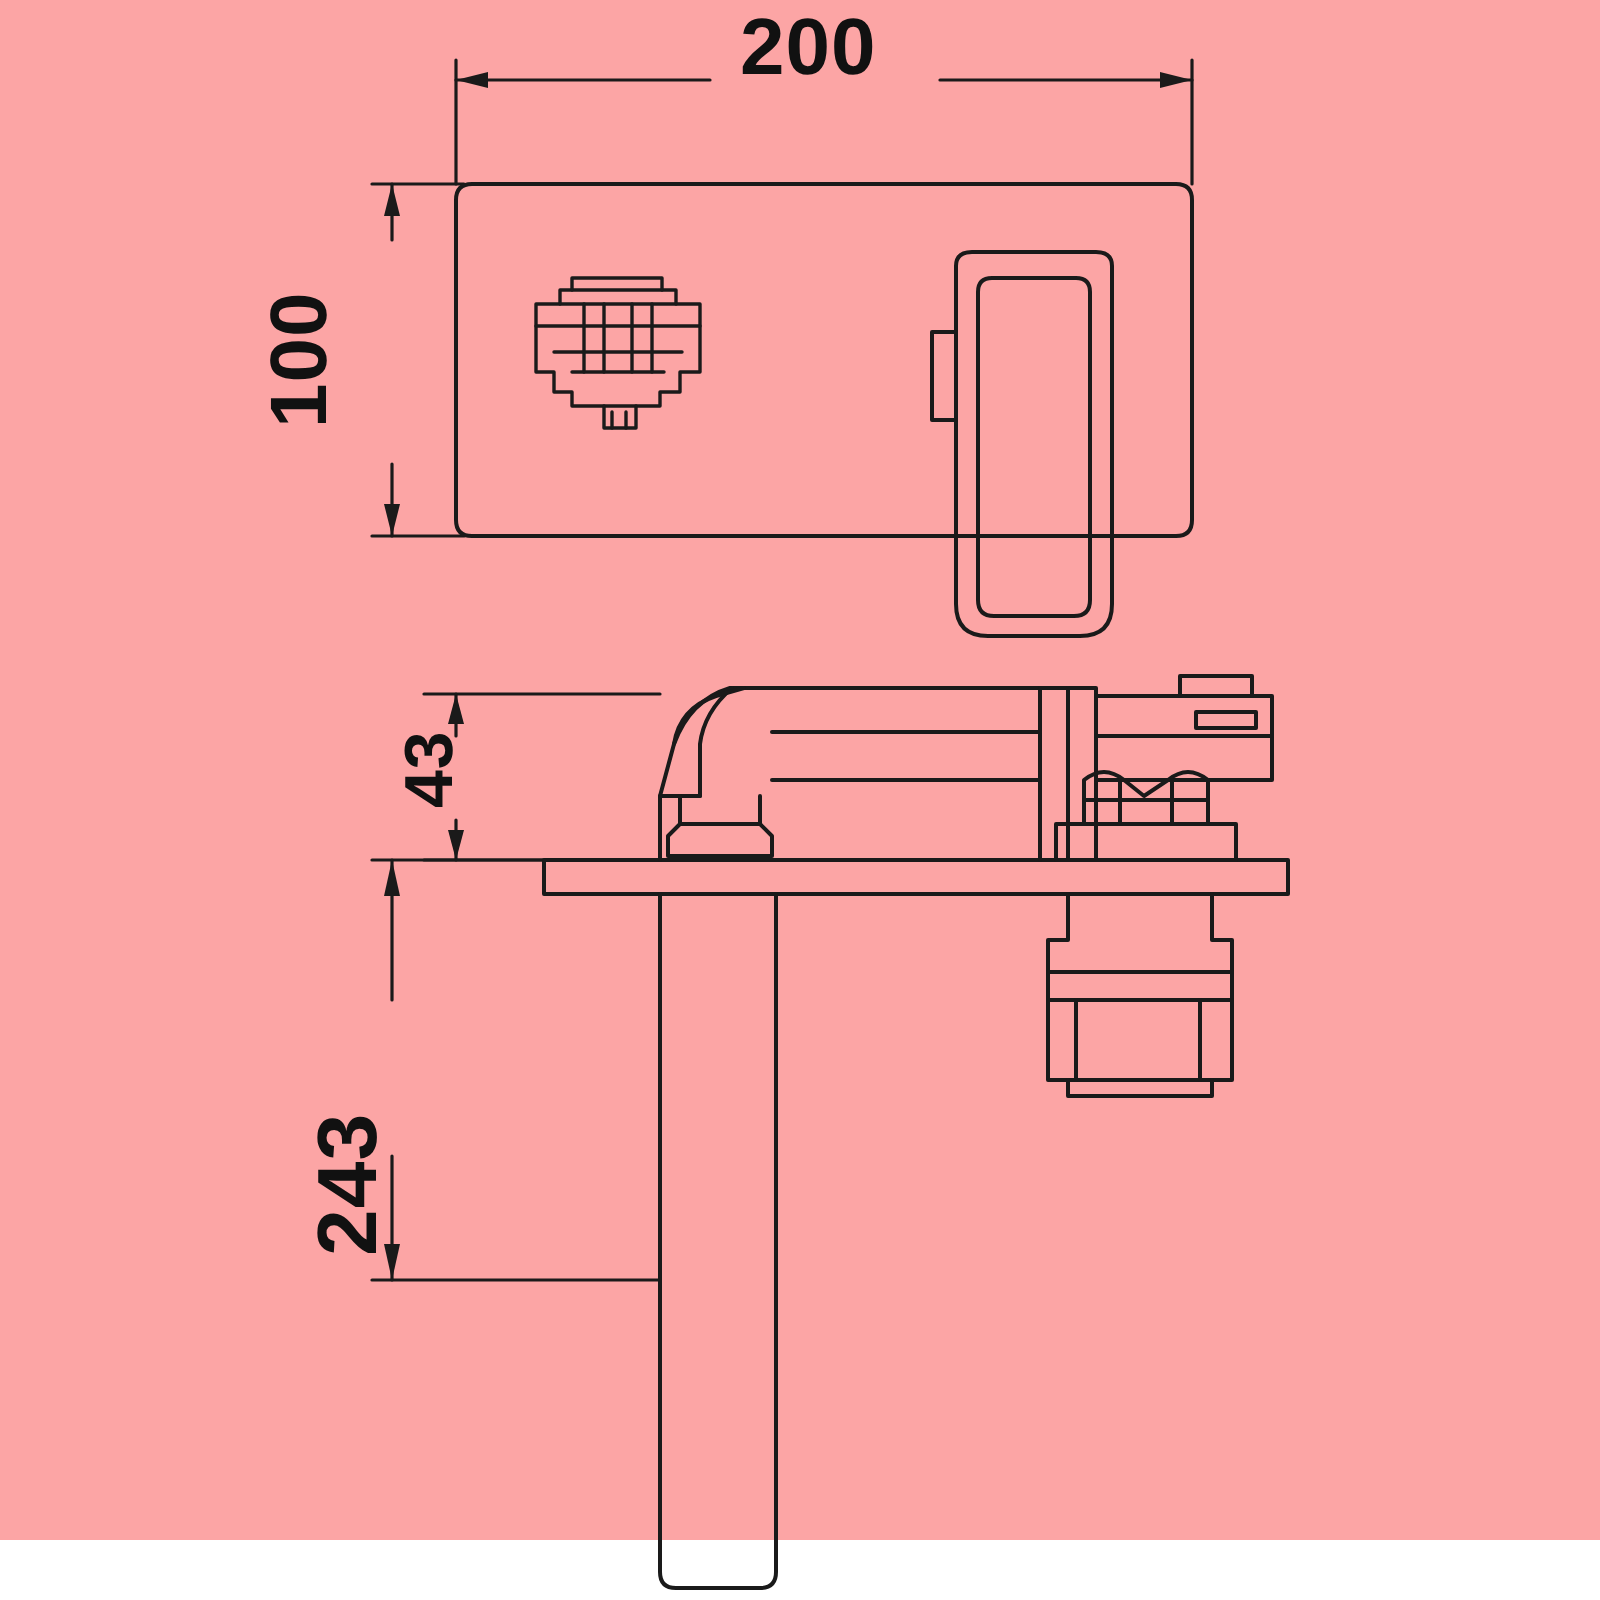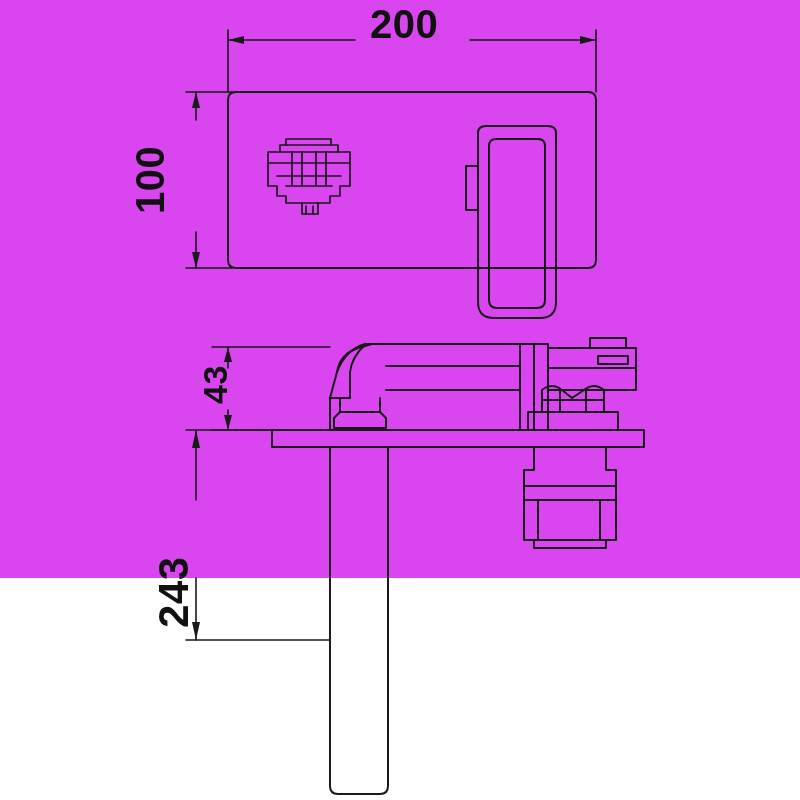--- a/index.html
+++ b/index.html
@@ -9,22 +9,22 @@
   }
   body {
     width: 800px;
     height: 800px;
     font-family: "Liberation Sans", sans-serif;
     overflow: hidden;
   }
   #stage {
     position: relative;
     width: 800px;
-    height: 578px;
-    background: #d946ef;
+    height: 770px;
+    background: #fca5a5;
   }
   #drawing {
     position: absolute;
     top: 0;
     left: 0;
     width: 800px;
     height: 800px;
   }
   .dim-label {
     position: absolute;

